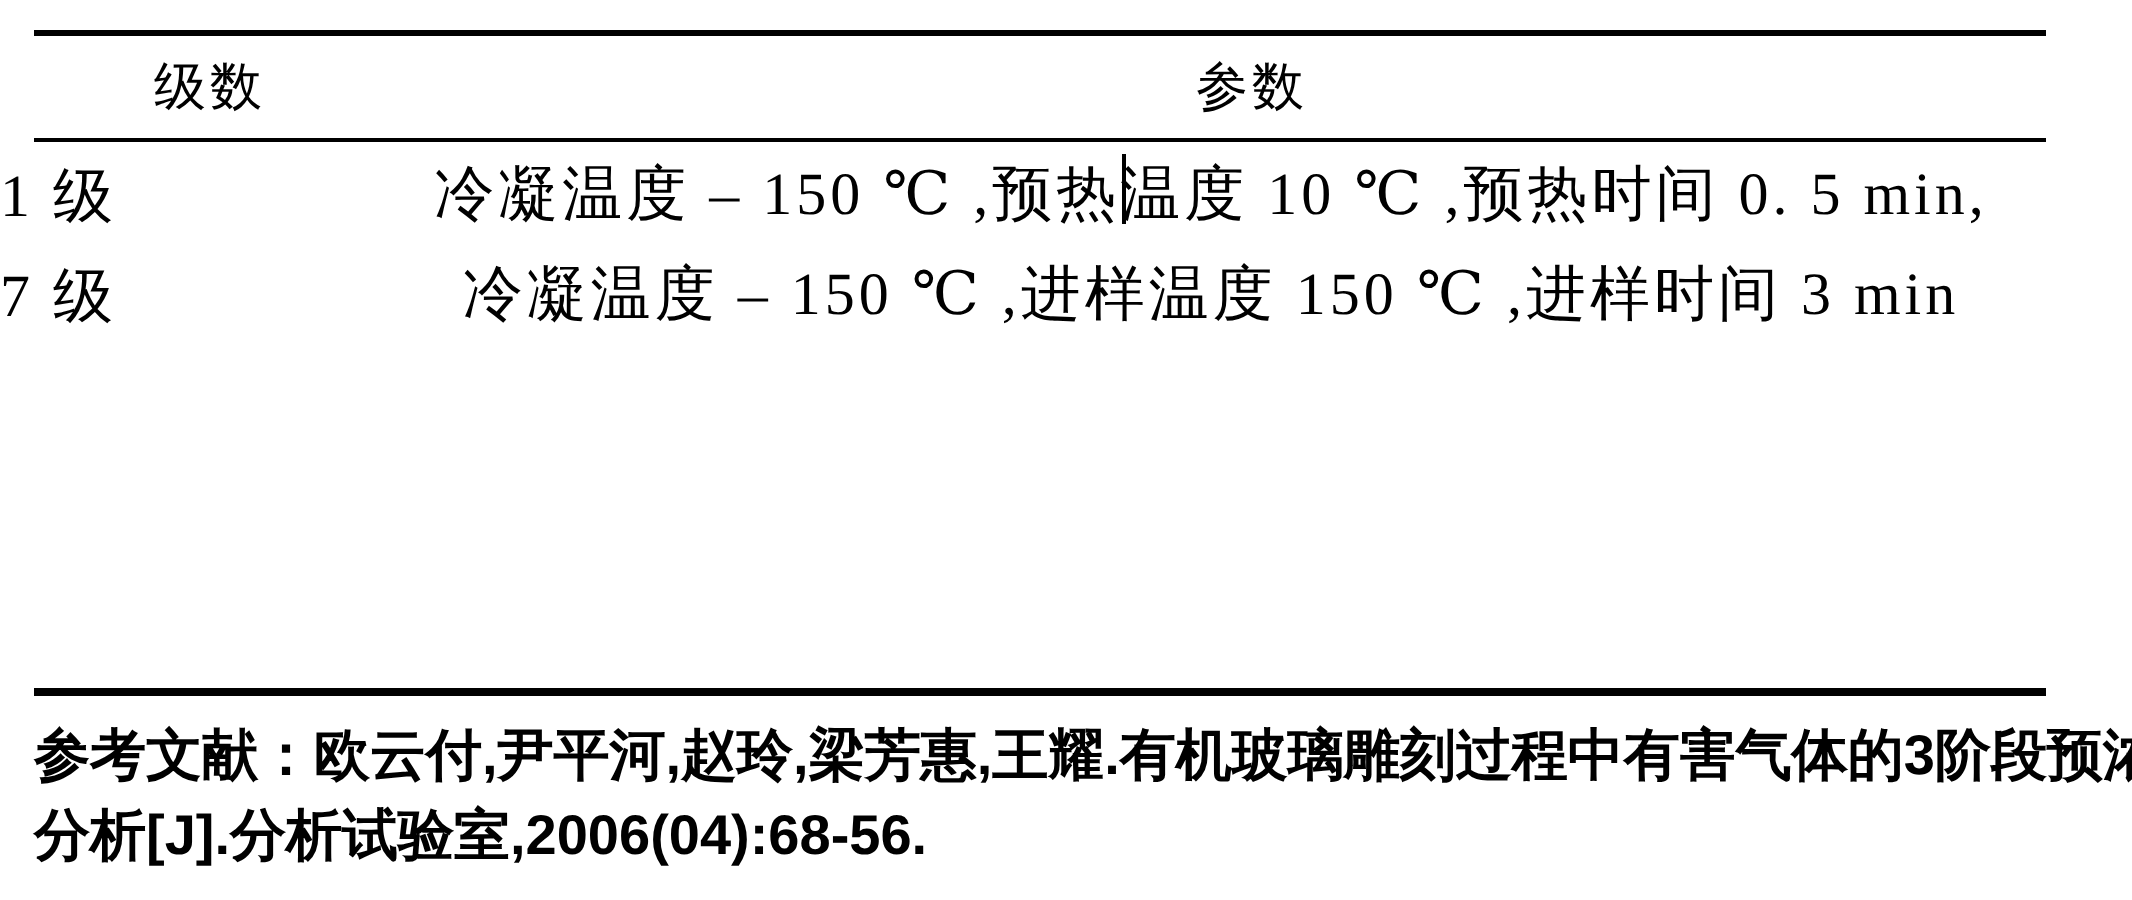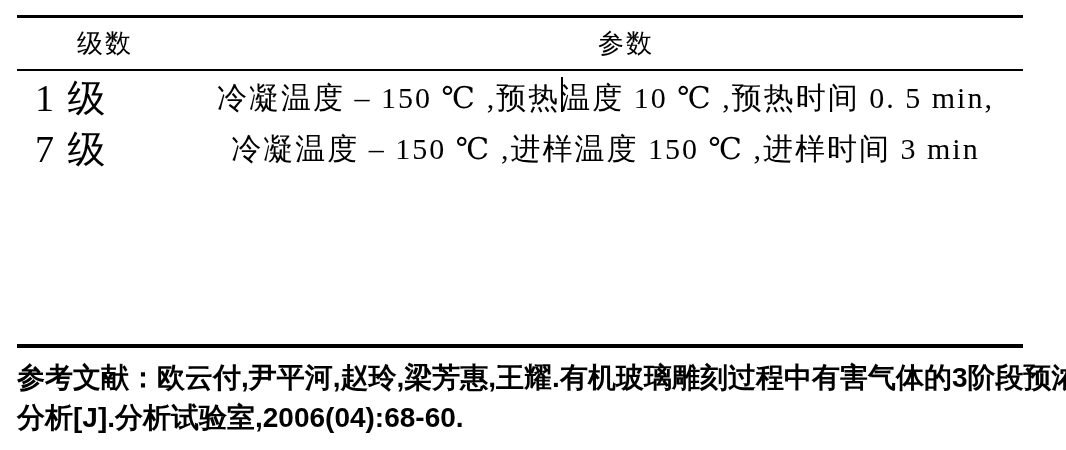--- a/index.html
+++ b/index.html
@@ -22,23 +22,23 @@
     font-size: 26px; letter-spacing: 2px; margin-left: 42px;
   }
   .level-col { width: 145px; box-sizing: border-box; padding-left: 35px; flex: none; }
   .param-col-header { width: 878px; text-align: center; flex: none; }
 
   .rows { position: absolute; top: 71px; left: 0; width: 1066px; }
   .trow { display: flex; box-sizing: border-box; }
   .trow-1 { padding-top: 2px; }
   .trow-2 { padding-top: 18px; }
   .level-cell {
-    width: 145px; flex: none; box-sizing: border-box; padding-left: 35px;
+    width: 145px; flex: none; box-sizing: border-box; 
     display: flex; align-items: center;
-    font-size: 38px; letter-spacing: 2px;
+    font-size: 30px; letter-spacing: 2px;
   }
   .param-cell { flex: 1; font-size: 30px; letter-spacing: 2px; text-align: center; }
   .param-line { line-height: 50px; white-space: nowrap; }
 
   .reference {
     position: absolute; top: 358px; left: 17px; width: 1040px;
     font-family: "Liberation Sans", "DejaVu Sans", sans-serif;
     font-weight: bold; font-size: 28px; line-height: 40px;
   }
   .ref-line { white-space: nowrap; }
@@ -78,18 +78,18 @@
         <div class="param-line">冷凝温度 – 150 ℃ ,进样温度 150 ℃ ,进样时间 3 min</div>
       </div>
     </div>
 
   </div>
 
   <div class="rule rule-bottom"></div>
 
   <div class="reference">
     <div class="ref-line">参考文献：欧云付,尹平河,赵玲,梁芳惠,王耀.有机玻璃雕刻过程中有害气体的3阶段预浓缩GC/MS</div>
-    <div class="ref-line">分析[J].分析试验室,2006(04):68-60.</div>
+    <div class="ref-line">分析[J].分析试验室,2006(04):68-56.</div>
   </div>
 
   <div class="text-cursor"></div>
 
 </div>
 
 </body></html>

